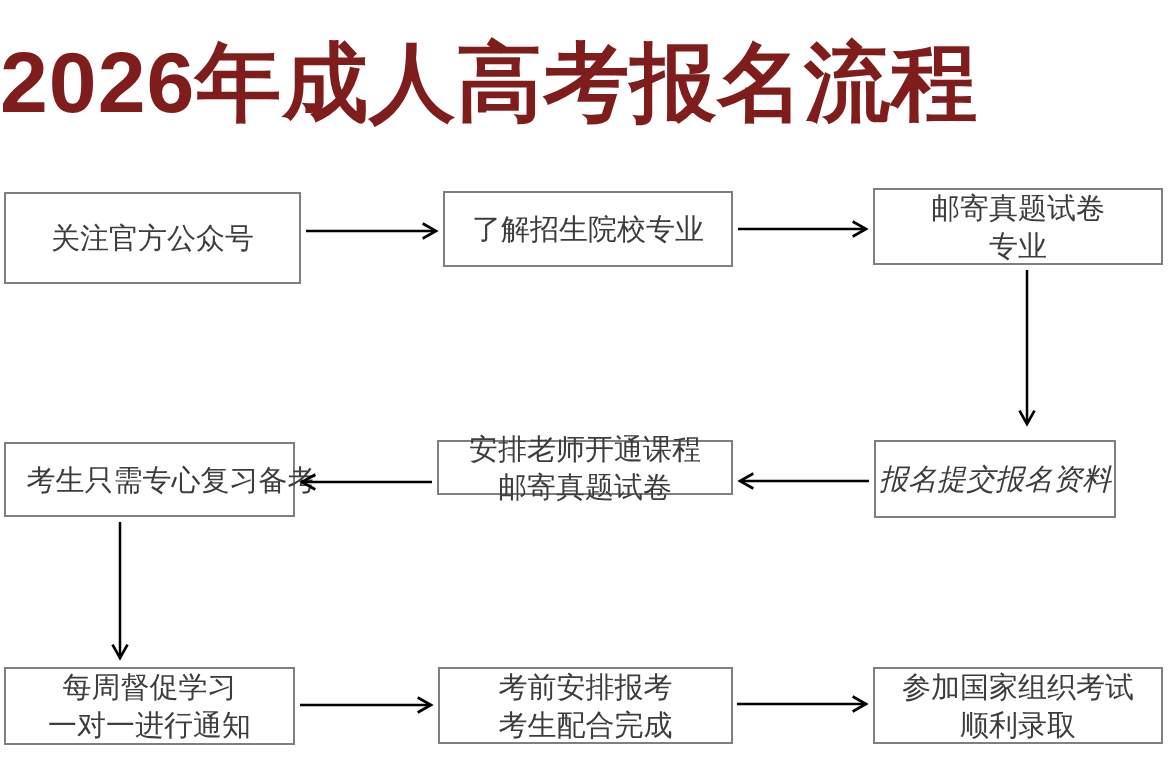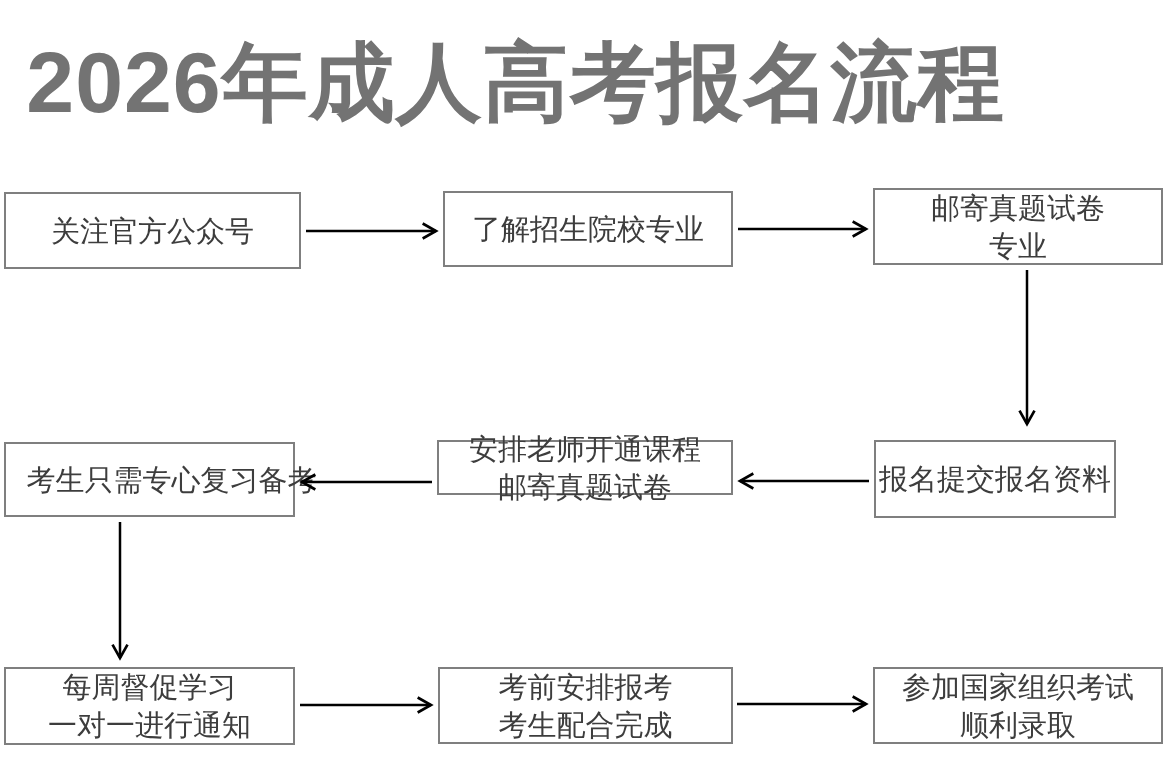--- a/index.html
+++ b/index.html
@@ -12,24 +12,23 @@
     height: 775px;
     position: relative;
     overflow: hidden;
     font-family: "Liberation Sans", sans-serif;
   }
   .page-title {
     position: absolute;
     top: 26px;
     left: 0;
     width: 1031px;
-    text-align: center;
     font-size: 86px;
     font-weight: 900;
-    color: #737373;
+    color: #7f1d1d;
     letter-spacing: 1px;
     line-height: 112px;
     white-space: nowrap;
   }
   .flow-box {
     position: absolute;
     box-sizing: border-box;
     border: 2px solid #7f7f7f;
     background: #ffffff;
     display: flex;
@@ -58,21 +57,21 @@
     stroke: #000000;
     stroke-width: 2.5;
     fill: none;
   }
 </style>
 </head>
 <body>
 
 <div class="page-title">2026年成人高考报名流程</div>
 
-<div class="flow-box" style="left:4px; top:192px; width:297px; height:77px;">
+<div class="flow-box" style="left:4px; top:192px; width:297px; height:92px;">
   <span class="line">关注官方公众号</span>
 </div>
 
 <div class="flow-box" style="left:443px; top:191px; width:290px; height:76px;">
   <span class="line">了解招生院校专业</span>
   <span class="line"></span>
 </div>
 
 <div class="flow-box" style="left:873px; top:188px; width:290px; height:77px;">
   <span class="line">邮寄真题试卷</span>
@@ -82,21 +81,21 @@
 <div class="flow-box" style="left:4px; top:442px; width:291px; height:75px;padding-left:44px;">
   <span class="line">考生只需专心复习备考</span>
   <span class="line"></span>
 </div>
 
 <div class="flow-box" style="left:437px; top:440px; width:296px; height:55px;">
   <span class="line">安排老师开通课程</span>
   <span class="line">邮寄真题试卷</span>
 </div>
 
-<div class="flow-box" style="left:874px; top:440px; width:242px; height:78px;">
+<div class="flow-box" style="left:874px; top:440px; width:242px; height:78px;font-style:italic;">
   <span class="line">报名提交报名资料</span>
   <span class="line"></span>
 </div>
 
 <div class="flow-box" style="left:4px; top:667px; width:291px; height:78px;">
   <span class="line">每周督促学习</span>
   <span class="line">一对一进行通知</span>
 </div>
 
 <div class="flow-box" style="left:438px; top:667px; width:295px; height:77px;align-items:center;">

